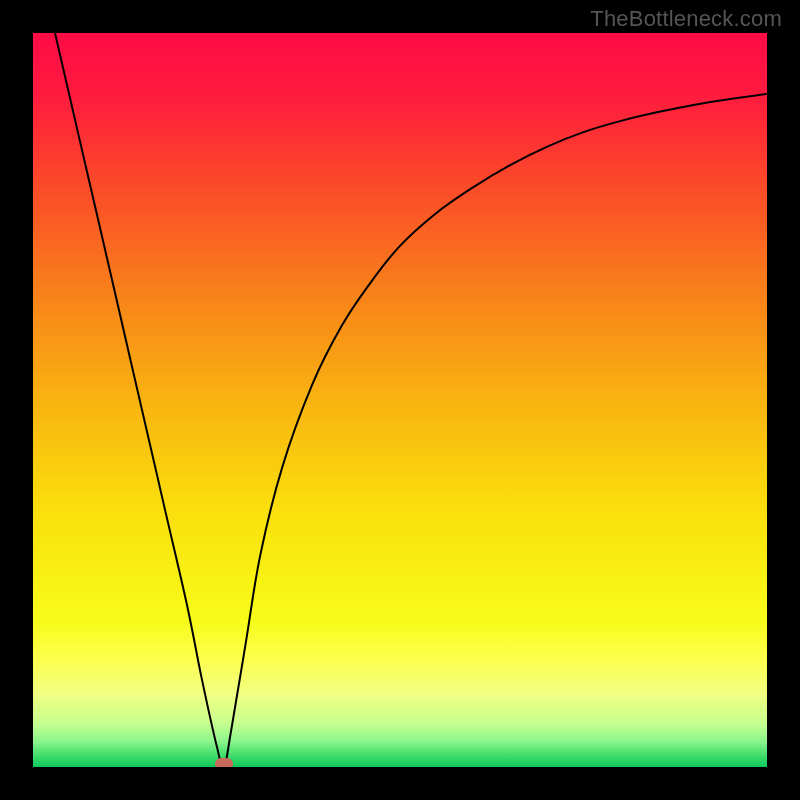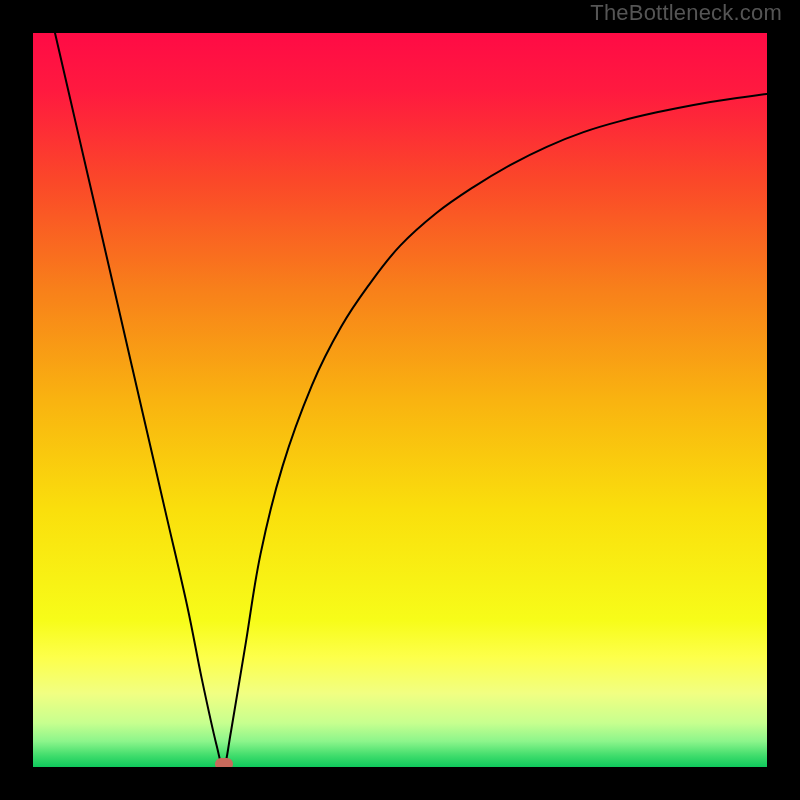--- a/index.html
+++ b/index.html
@@ -22,21 +22,21 @@
   .plot-area {
     position: absolute;
     left: 33px;
     top: 33px;
     width: 734px;
     height: 734px;
     overflow: hidden;
   }
   .watermark {
     position: absolute;
-    top: 0;
+    top: 6px;
     right: 18px;
     color: #555;
     font-size: 22px;
     font-weight: 500;
     letter-spacing: 0.2px;
     z-index: 10;
   }
   svg.curve {
     position: absolute;
     left: 0;

